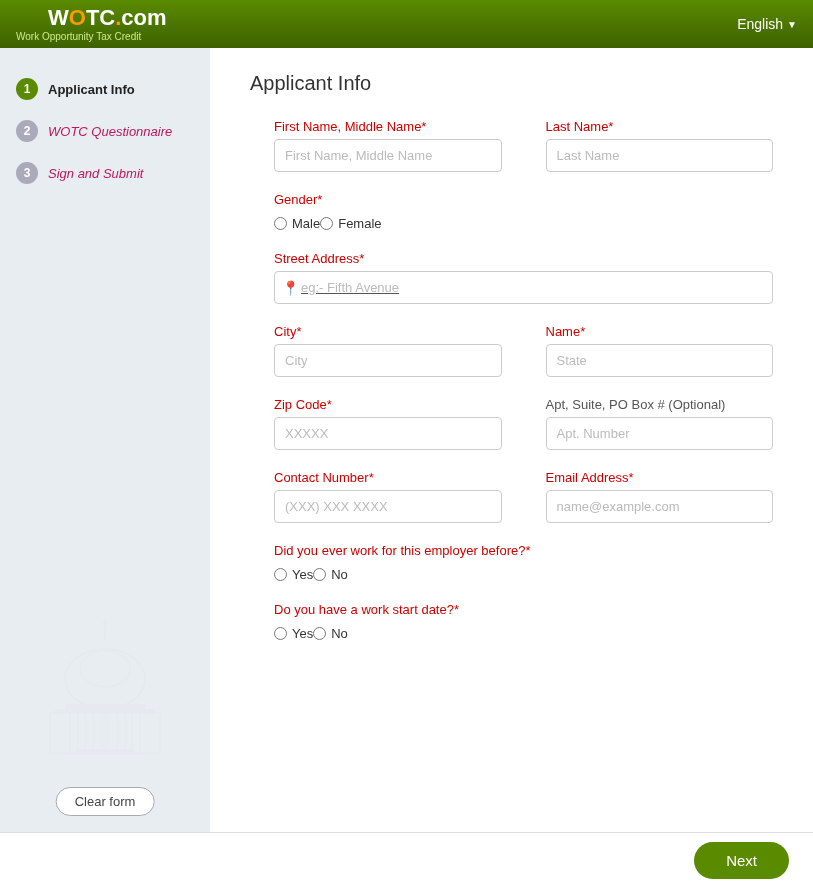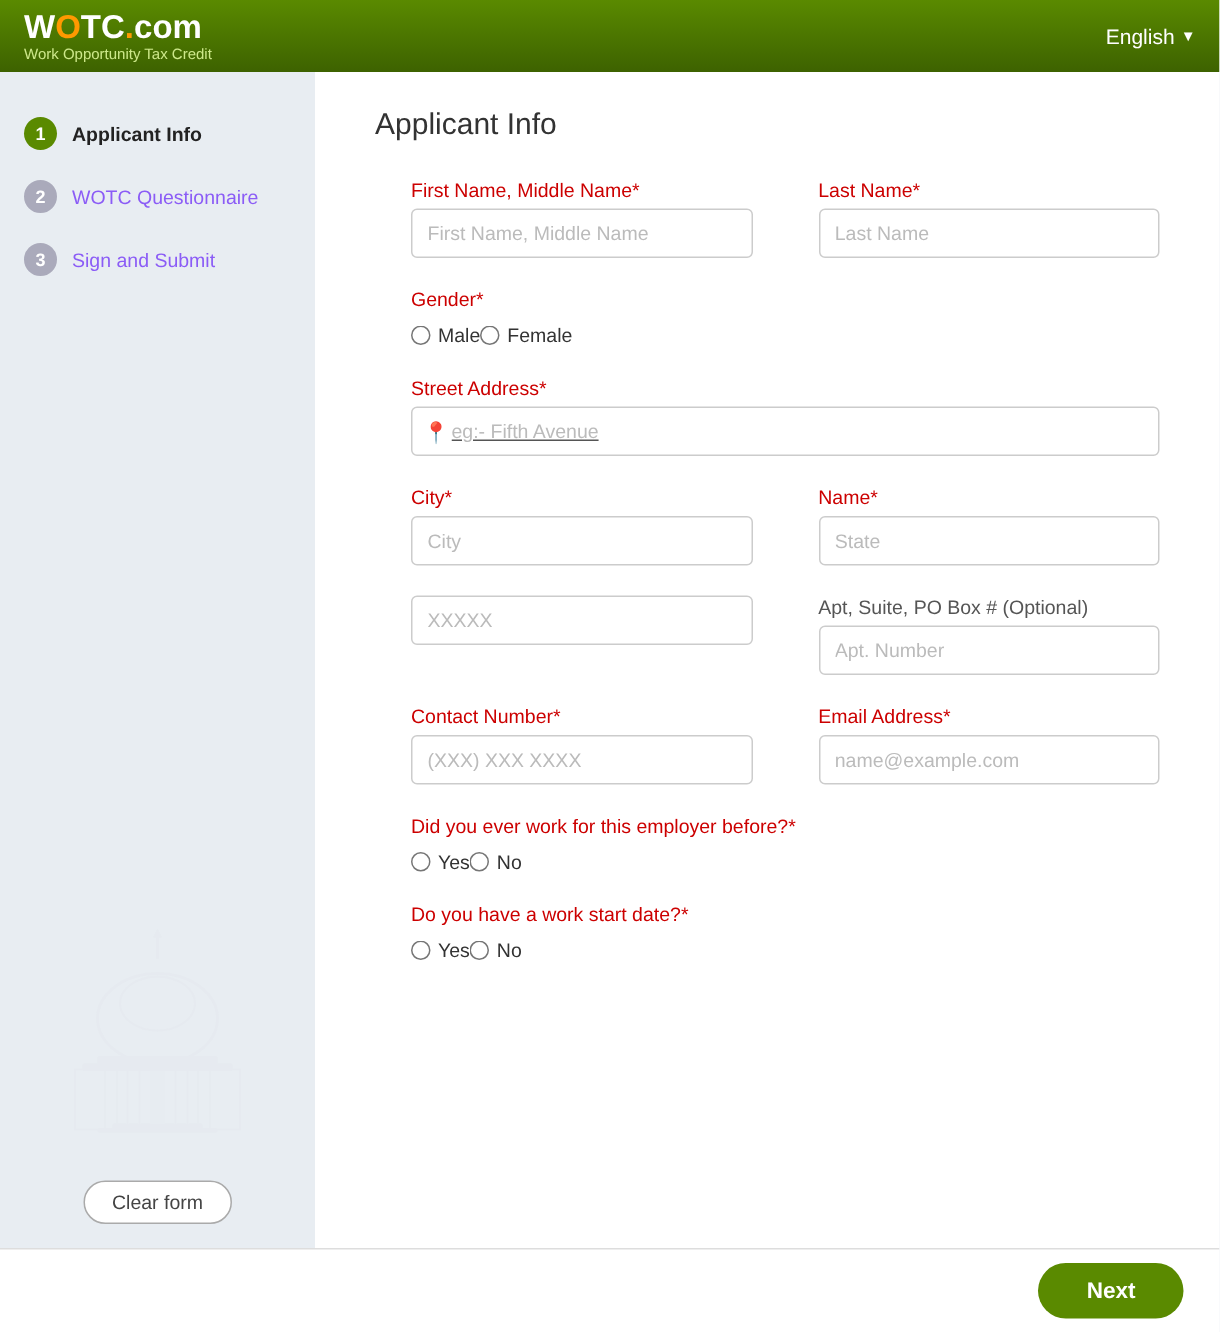--- a/index.html
+++ b/index.html
@@ -9,21 +9,21 @@
     .header {
       background: linear-gradient(to bottom, #5a8a00, #3d6200);
       height: 48px;
       display: flex;
       align-items: center;
       justify-content: space-between;
       padding: 0 16px;
       flex-shrink: 0;
     }
     .logo-area { display: flex; flex-direction: column; }
-    .logo-wotc { font-size: 22px; font-weight: bold; color: #fff; line-height: 1.1; }
+    .logo-wotc { font-size: 22px; font-weight: bold; color: #fff; line-height: 1.1; margin-left: 32px; }
     .logo-wotc span.w { color: #fff; }
     .logo-wotc span.o { color: #f90; }
     .logo-wotc span.t { color: #fff; }
     .logo-wotc span.c { color: #fff; }
     .logo-wotc span.dot { color: #f90; }
     .logo-wotc span.com { color: #fff; }
     .logo-sub { font-size: 10px; color: #cde88a; }
     .lang-btn {
       color: #fff;
       font-size: 14px;
@@ -71,21 +71,21 @@
       align-items: center;
       justify-content: center;
       font-size: 12px;
       font-weight: bold;
       flex-shrink: 0;
     }
     .step-circle.active { background: #5a8a00; color: #fff; }
     .step-circle.inactive { background: #aab; color: #fff; border: 2px solid #aab; }
     .sidebar-item-label { font-size: 13px; }
     .sidebar-item.active .sidebar-item-label { color: #222; font-weight: bold; }
-    .sidebar-item:not(.active) .sidebar-item-label { color: #8b5cf6; }
+    .sidebar-item:not(.active) .sidebar-item-label { color: #be185d; font-style: italic; }
 
     .sidebar-watermark {
       position: absolute;
       bottom: 60px;
       left: 50%;
       transform: translateX(-50%);
       opacity: 0.12;
       width: 150px;
       text-align: center;
     }
@@ -200,21 +200,21 @@
       flex-shrink: 0;
     }
     .next-btn {
       background: #5a8a00;
       color: #fff;
       border: none;
       border-radius: 20px;
       padding: 10px 32px;
       font-size: 15px;
       cursor: pointer;
-      font-weight: bold;
+      font-weight: normal;
     }
 
     
     .watermark-svg { opacity: 0.13; }
   </style>
 </head>
 <body>
 
 <div class="header">
   <div class="logo-area">
@@ -327,20 +327,21 @@
           <input class="form-input" type="text" placeholder="City" style="">
         </div>
         <div class="form-group half">
           <label class="form-label">Name*</label>
           <input class="form-input" type="text" placeholder="State" style="">
         </div>
       </div>
 
       <div class="form-row">
         <div class="form-group half">
+          <label class="form-label">Zip Code*</label>
           <input class="form-input" type="text" placeholder="XXXXX" style="">
         </div>
         <div class="form-group half">
           <label class="form-label" style="color:#555;">Apt, Suite, PO Box # (Optional)</label>
           <input class="form-input" type="text" placeholder="Apt. Number" style="">
         </div>
       </div>
 
       <div class="form-row">
         <div class="form-group half">

